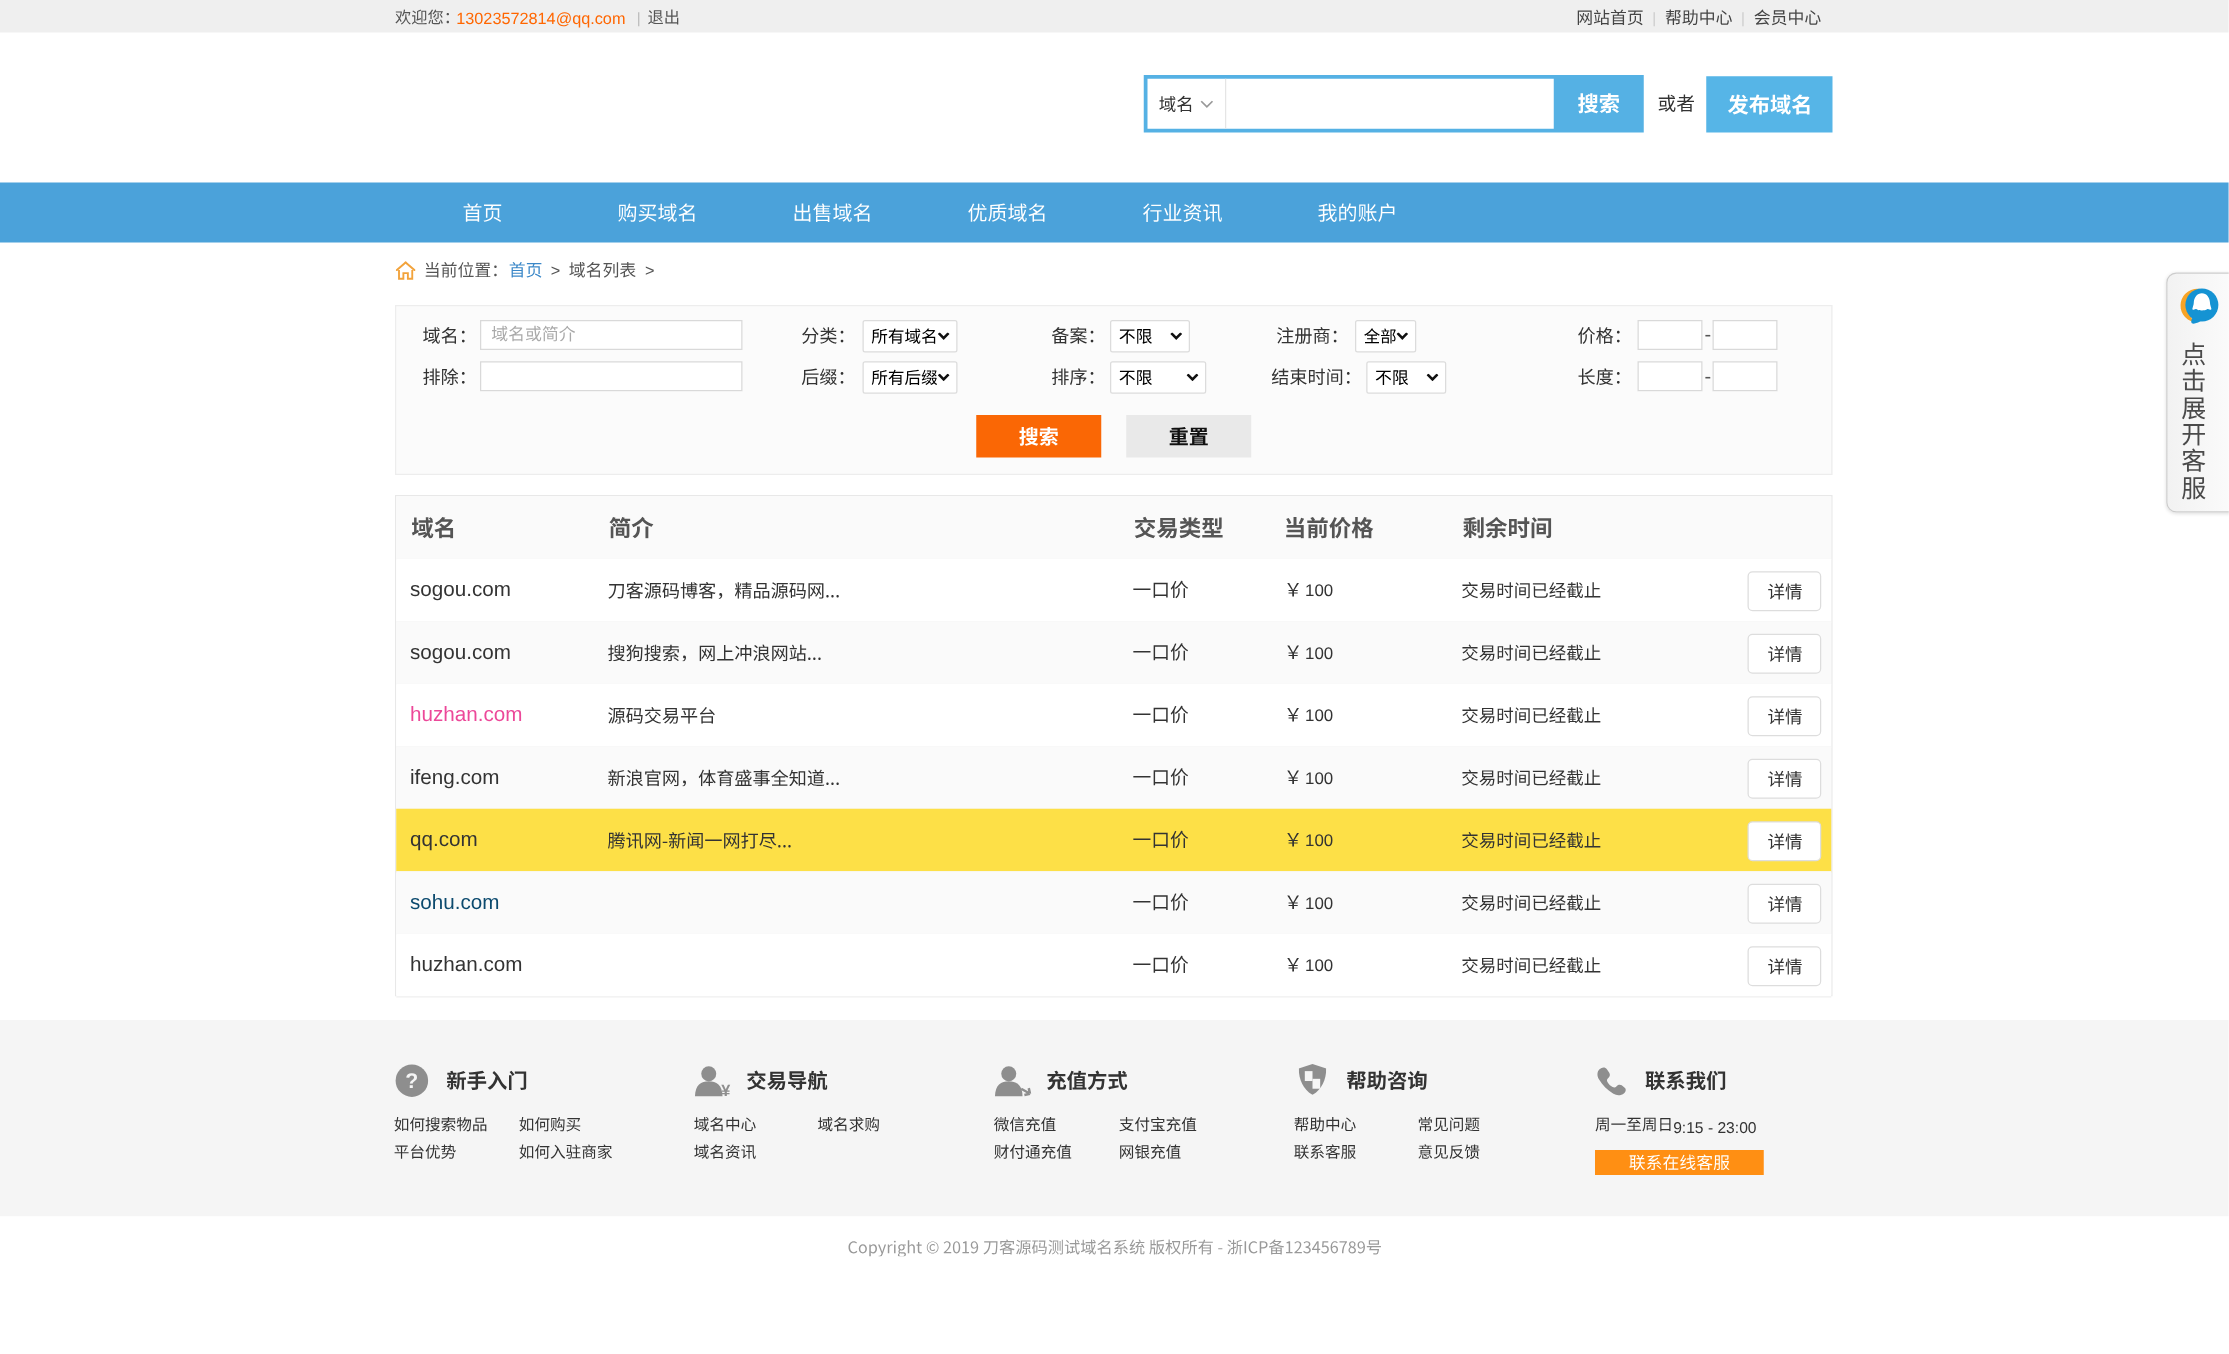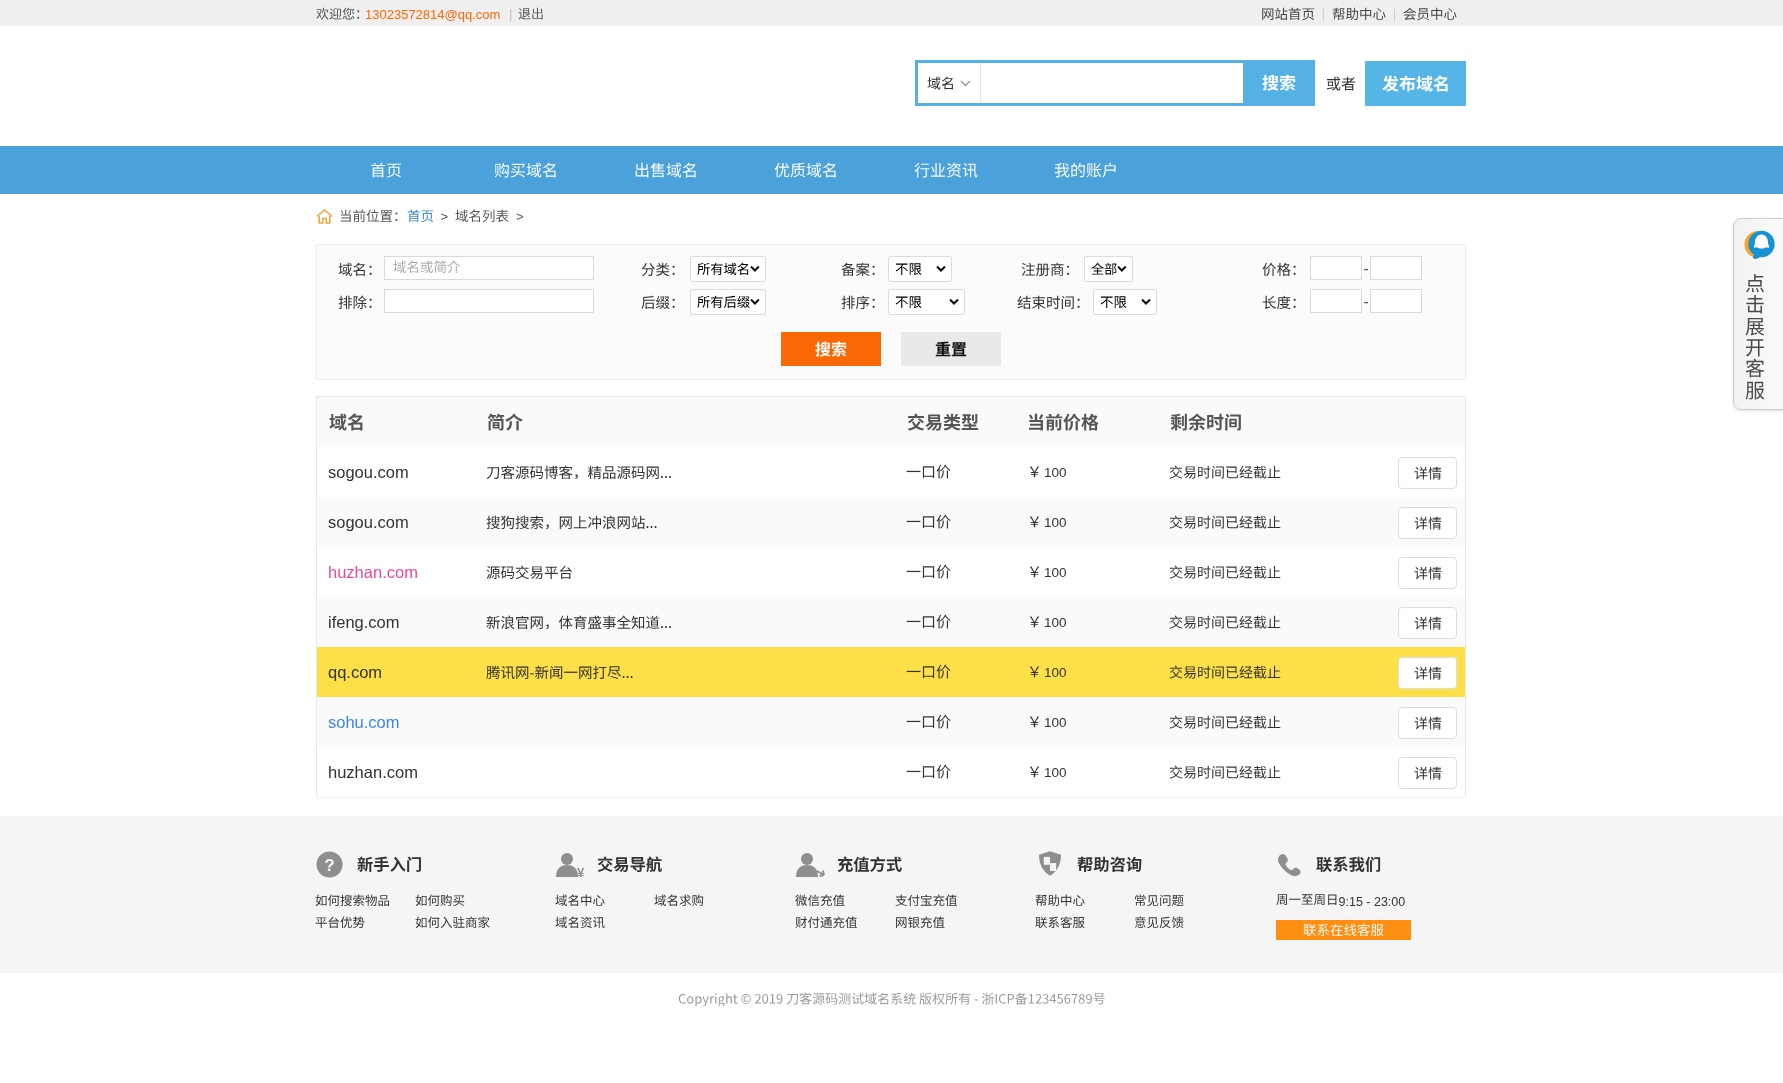--- a/index.html
+++ b/index.html
@@ -805,21 +805,21 @@
         </svg>
       </div>
  <div style="position:absolute;left:1081px;top:10px;width:57px;height:30px;border:1px solid #ddd;border-radius:4px;background:#fff;display:flex;align-items:center;justify-content:center">
         <svg width="28.0" height="14.3" viewBox="0 0 28.0 14.3" style="vertical-align:-1.82px">
           <use href="#gr8be6" fill="#333" transform="translate(0.0 12.5) scale(0.01400 -0.01400)"></use>
           <use href="#gr60c5" fill="#333" transform="translate(14.0 12.5) scale(0.01400 -0.01400)"></use>
         </svg>
       </div>
 </div>
     <div style="position:absolute;left:317px;top:697px;width:1148px;height:50px;background:#fafafa;border-bottom:1px solid #f0f0f0">
- <div style="position:absolute;left:11px;top:0;height:50px;display:flex;align-items:center;font-size:16.5px;color:#3b82f6">sohu.com</div>
+ <div style="position:absolute;left:11px;top:0;height:50px;display:flex;align-items:center;font-size:16.5px;color:#0c4a6e">sohu.com</div>
  <div style="position:absolute;left:169px;top:0;height:50px;display:flex;align-items:center"></div>
  <div style="position:absolute;left:589px;top:0;height:50px;display:flex;align-items:center">
         <svg width="45.0" height="15.3" viewBox="0 0 45.0 15.3" style="vertical-align:-1.95px">
           <use href="#gr4e00" fill="#333" transform="translate(0.0 13.3) scale(0.01500 -0.01500)"></use>
           <use href="#gr53e3" fill="#333" transform="translate(15.0 13.3) scale(0.01500 -0.01500)"></use>
           <use href="#gr4ef7" fill="#333" transform="translate(30.0 13.3) scale(0.01500 -0.01500)"></use>
         </svg>
       </div>
  <div style="position:absolute;left:710px;top:0;height:50px;display:flex;align-items:center">
         <svg width="15.0" height="15.3" viewBox="0 0 15.0 15.3" style="vertical-align:-1.95px">

